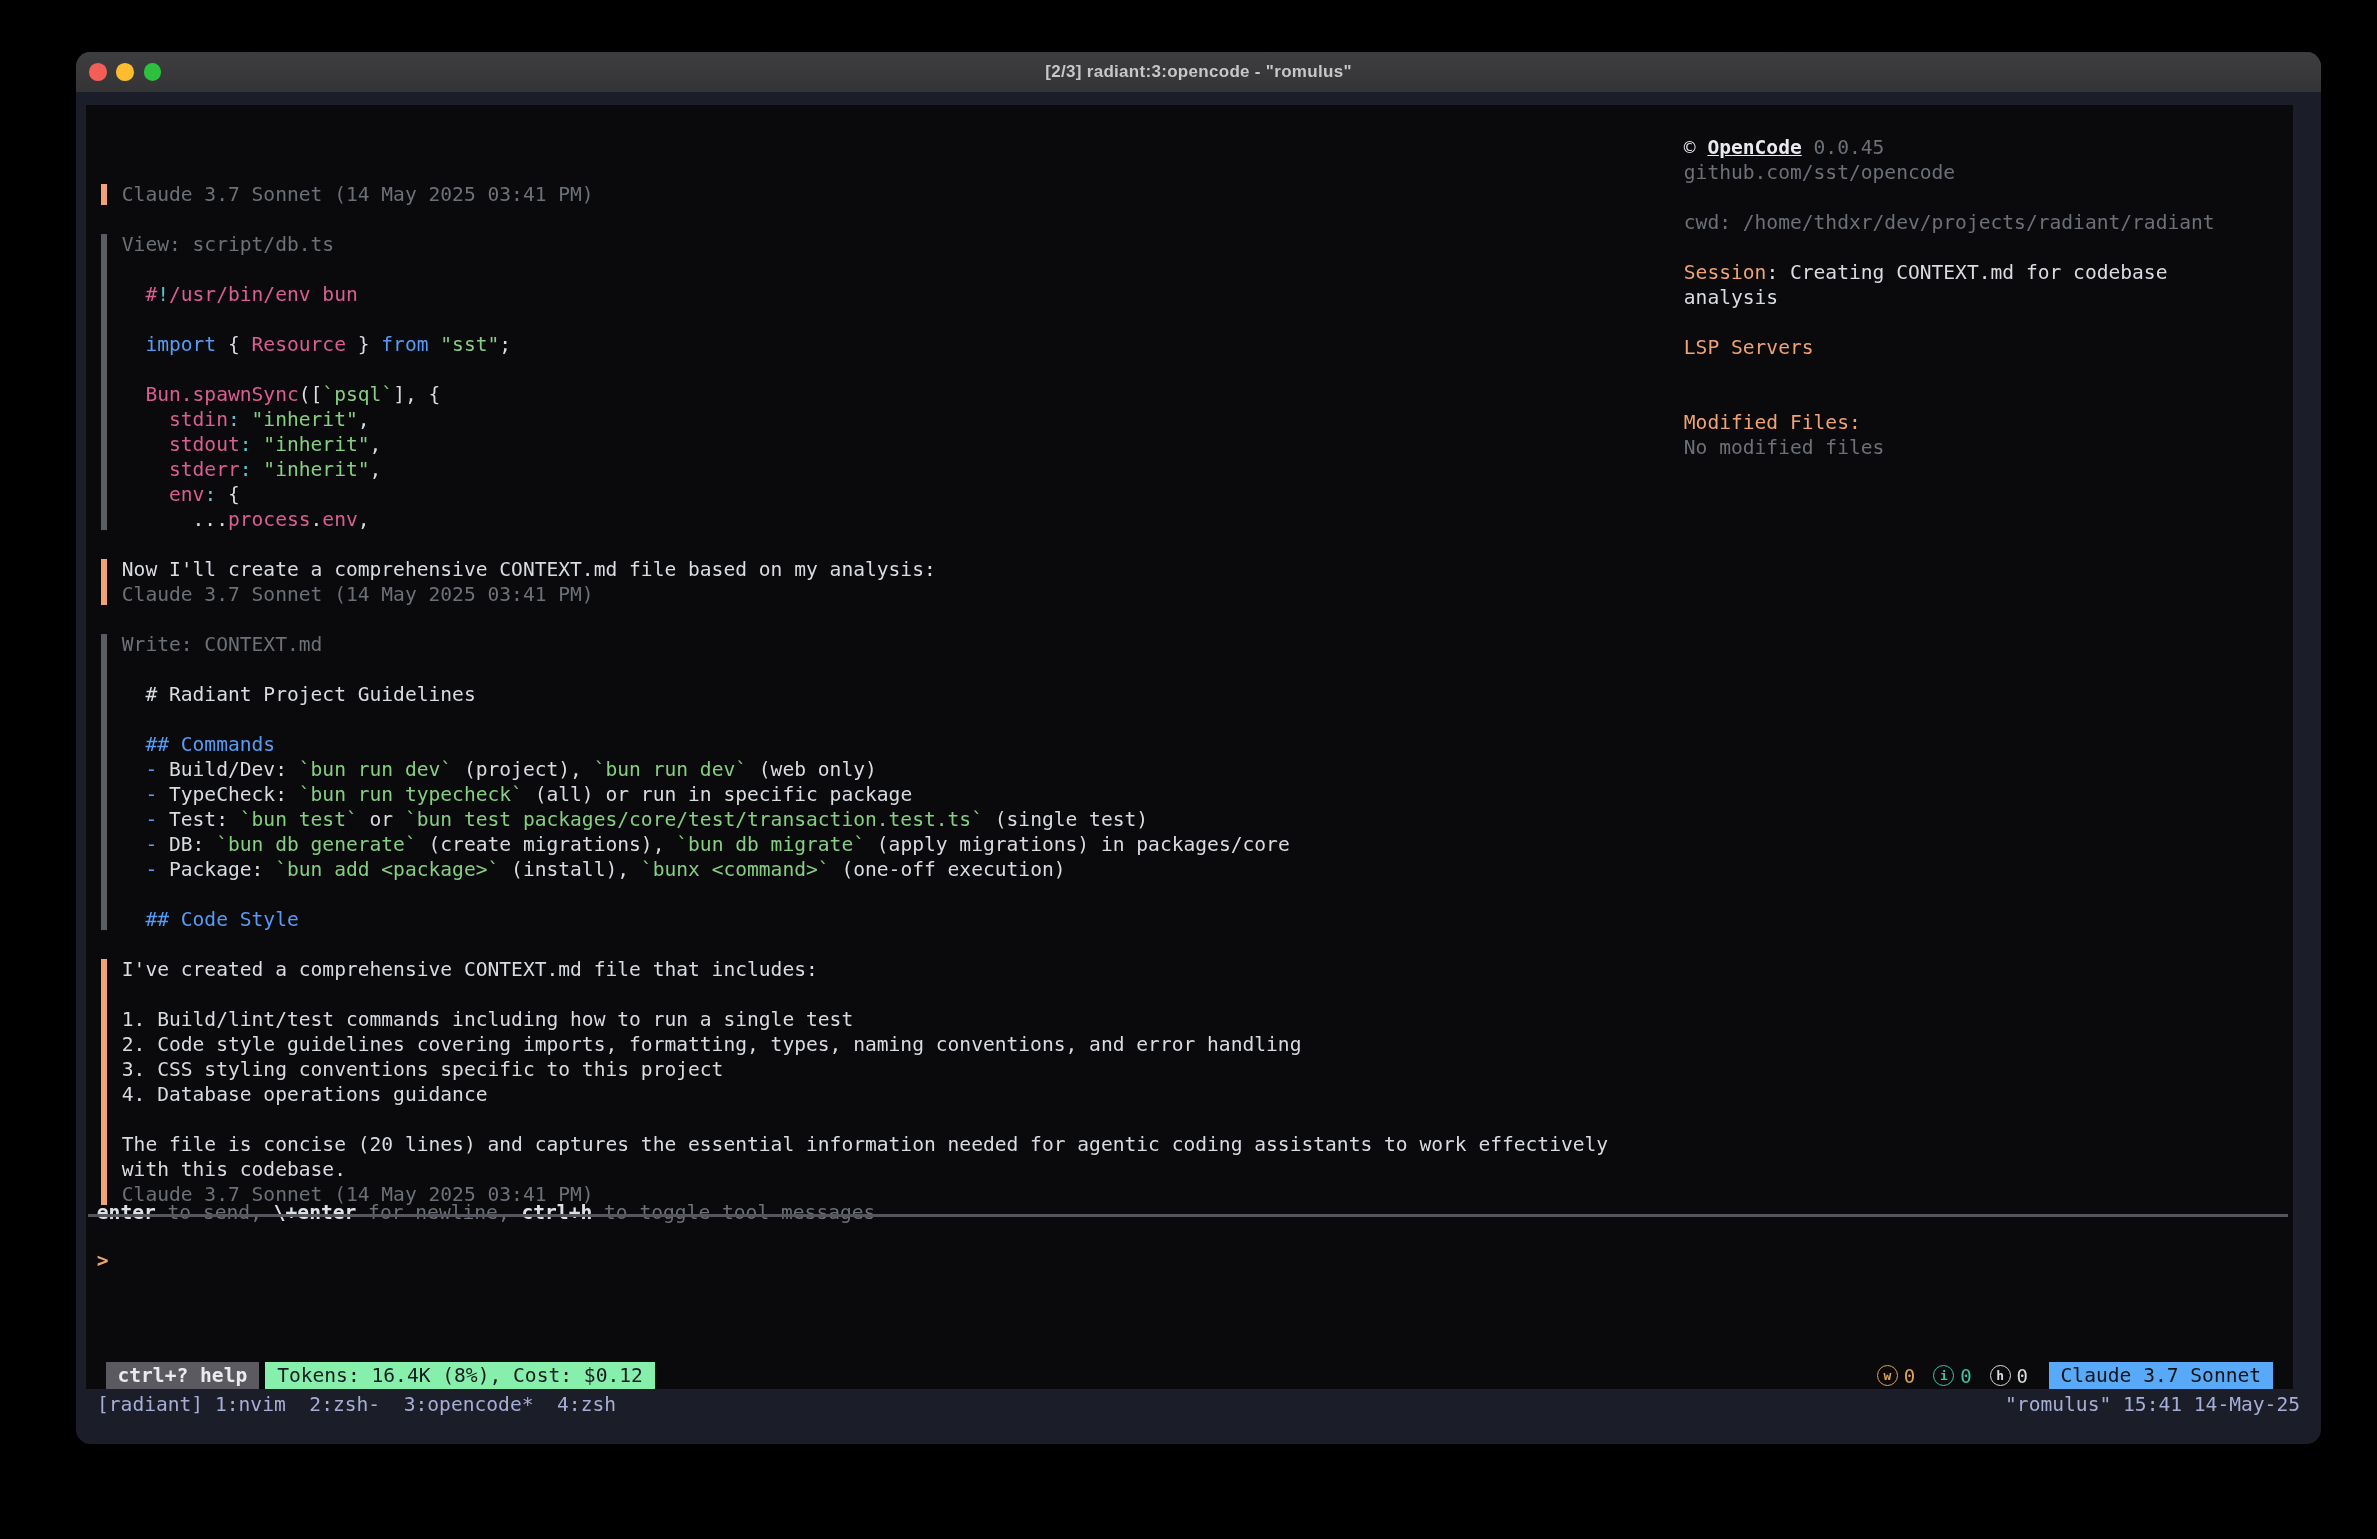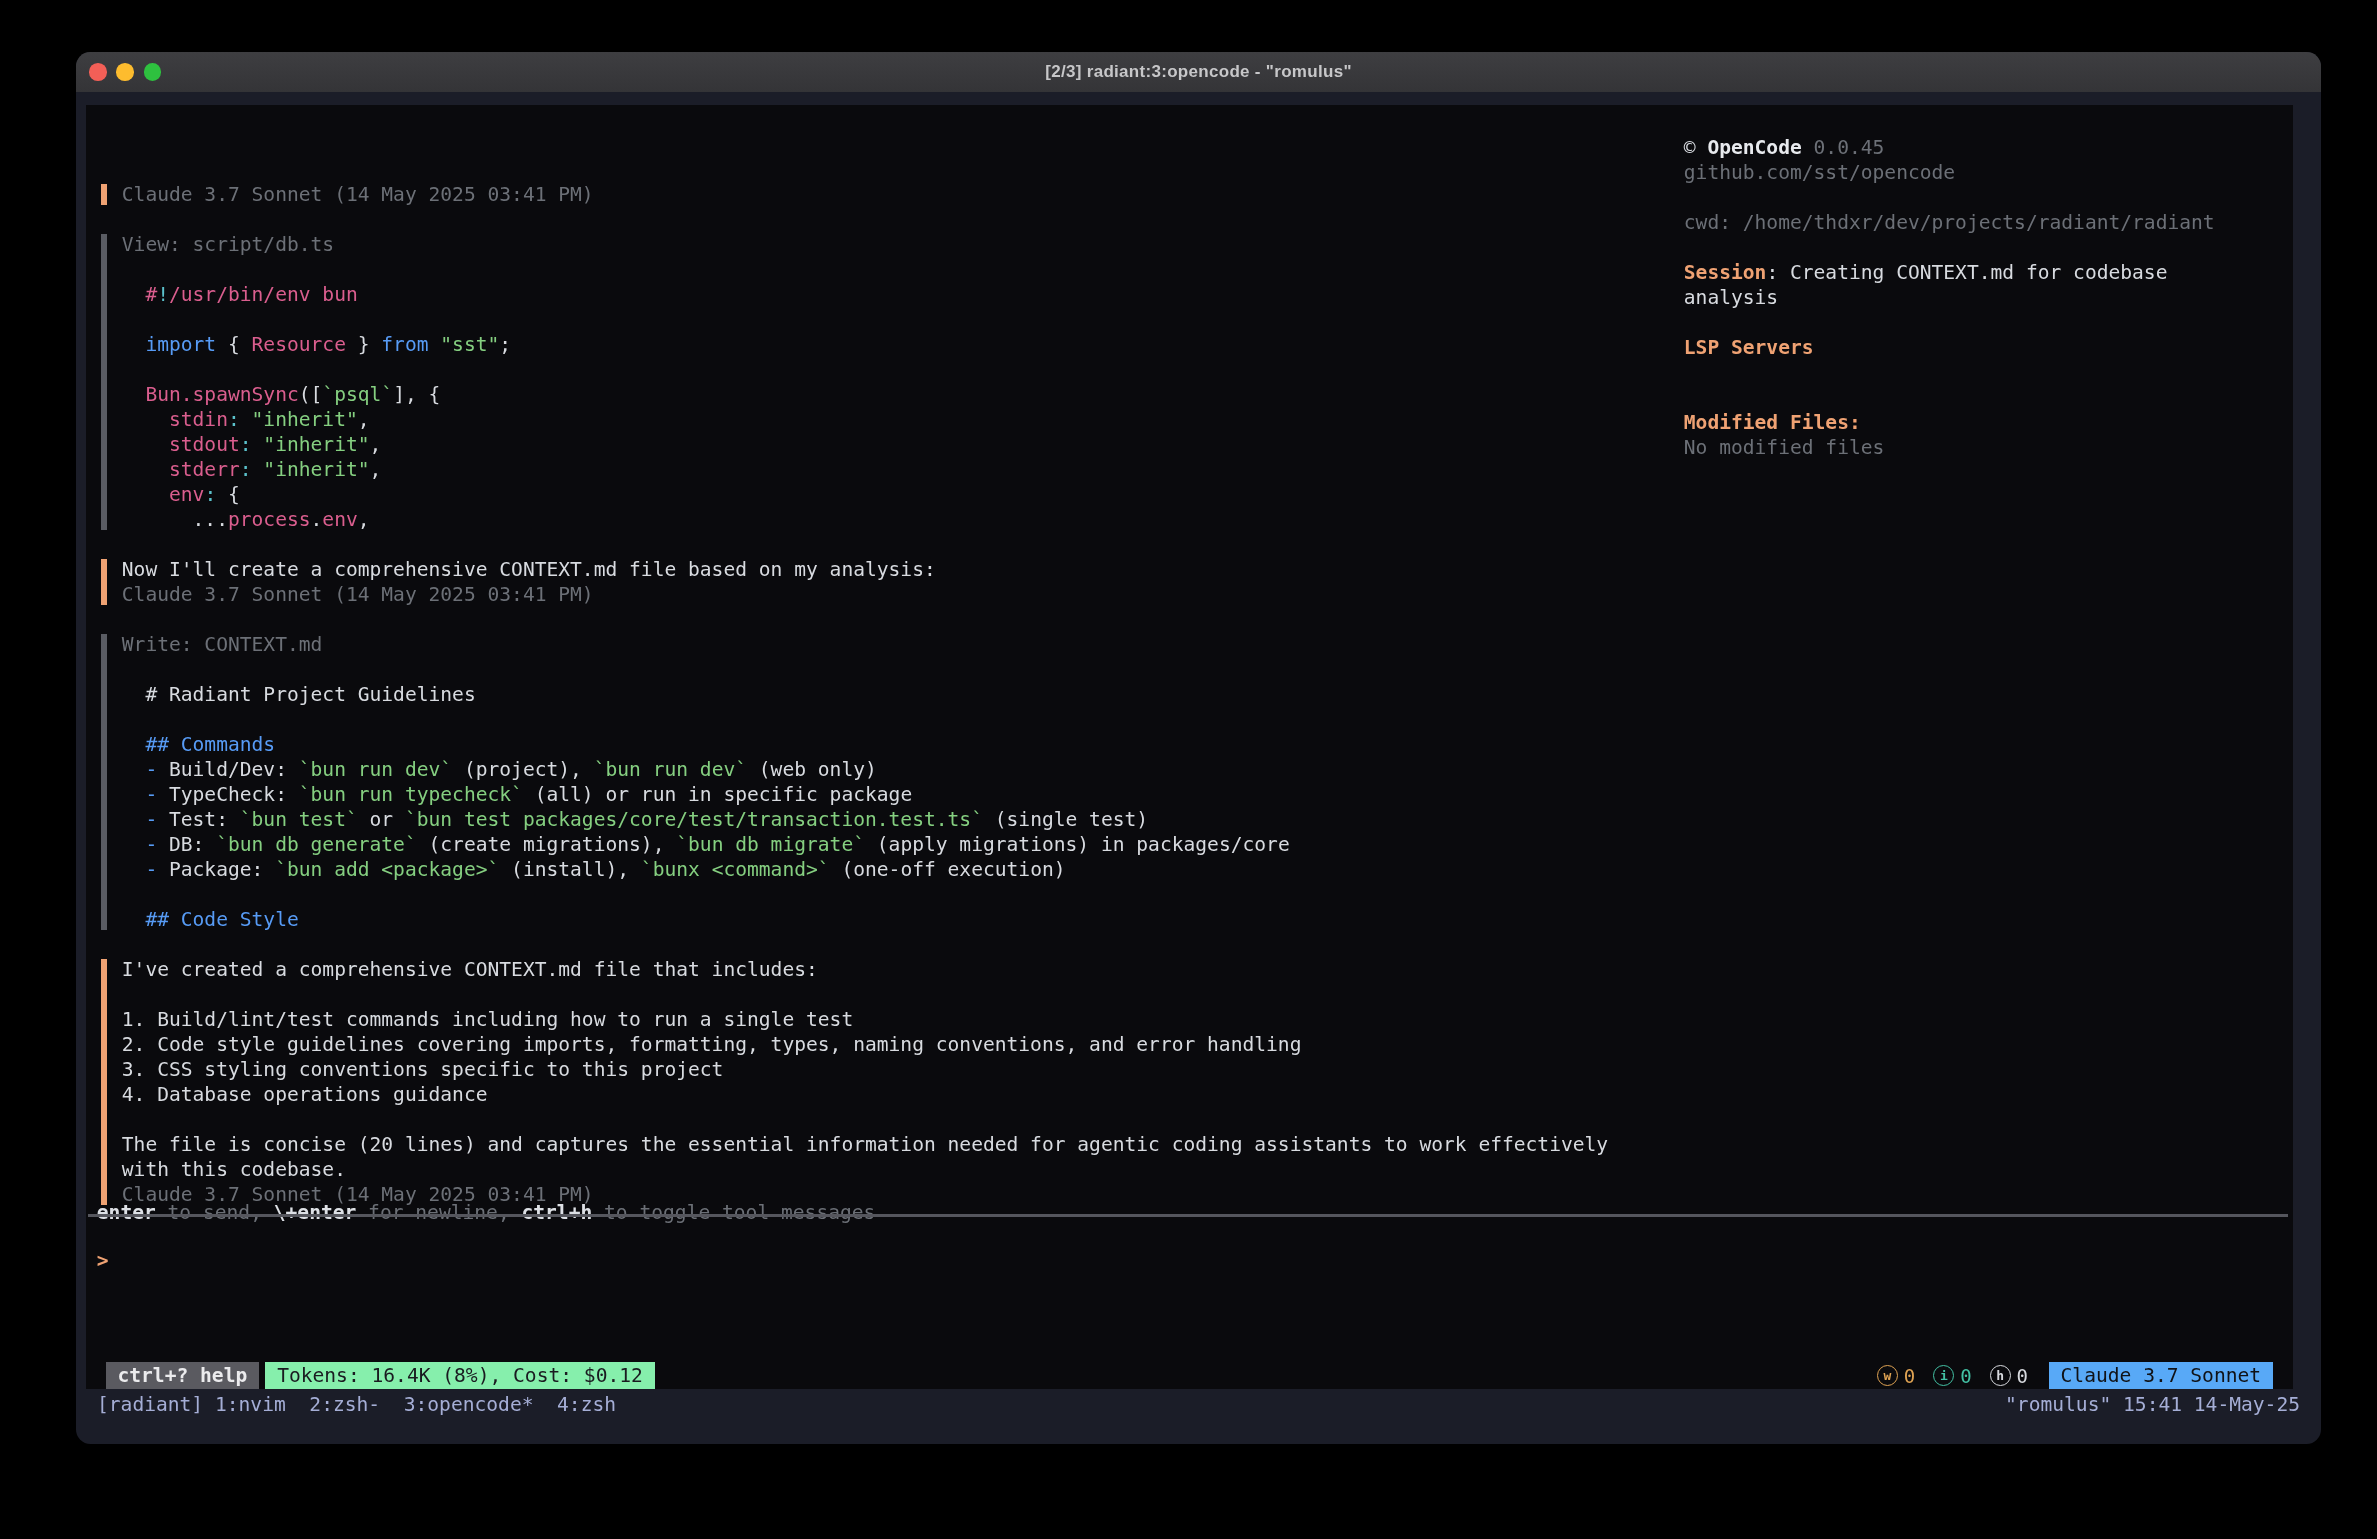--- a/index.html
+++ b/index.html
@@ -91,22 +91,22 @@
   .tmux-right{margin-left:auto;}
   .tmux-win{cursor:default;}
   
   .s-white{color:var(--white);}
   .s-gray{color:var(--gray);}
   .s-pink{color:var(--pink);}
   .s-green{color:var(--green);}
   .s-cyan{color:var(--cyan);}
   .s-blue{color:var(--blue);}
   .s-bold{color:#dde0e5;font-weight:bold;margin-top:29px;}
-  .s-white-bold{color:#e8eaee;font-weight:bold;}
-  .s-orange-bold{color:var(--orange);font-weight:bold;}
+  .s-white-bold{color:#e8eaee;font-weight:bold;text-decoration:underline;}
+  .s-orange-bold{color:var(--orange);font-weight:normal;}
 </style>
 </head>
 <body>
 
 <div class="window">
   <div class="titlebar">
     <div class="traffic">
       <span class="dot red"></span>
       <span class="dot yellow"></span>
       <span class="dot green"></span>

